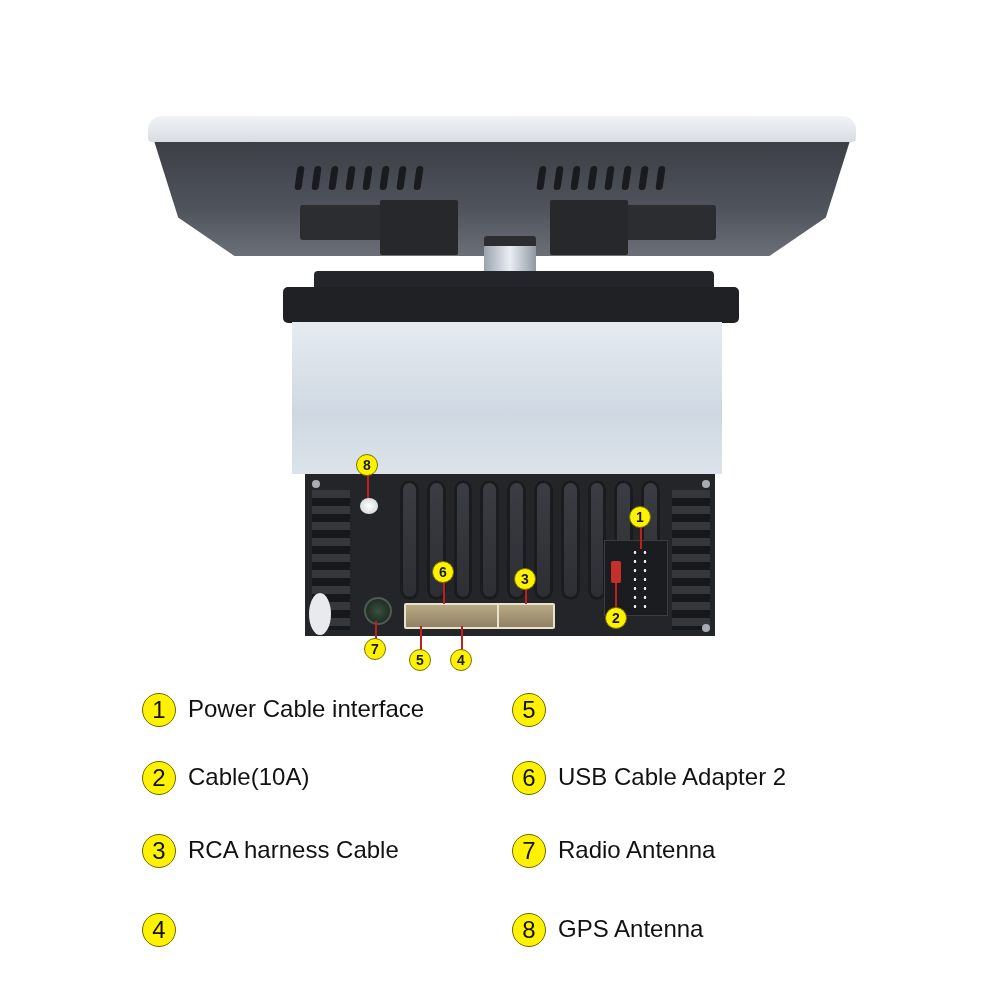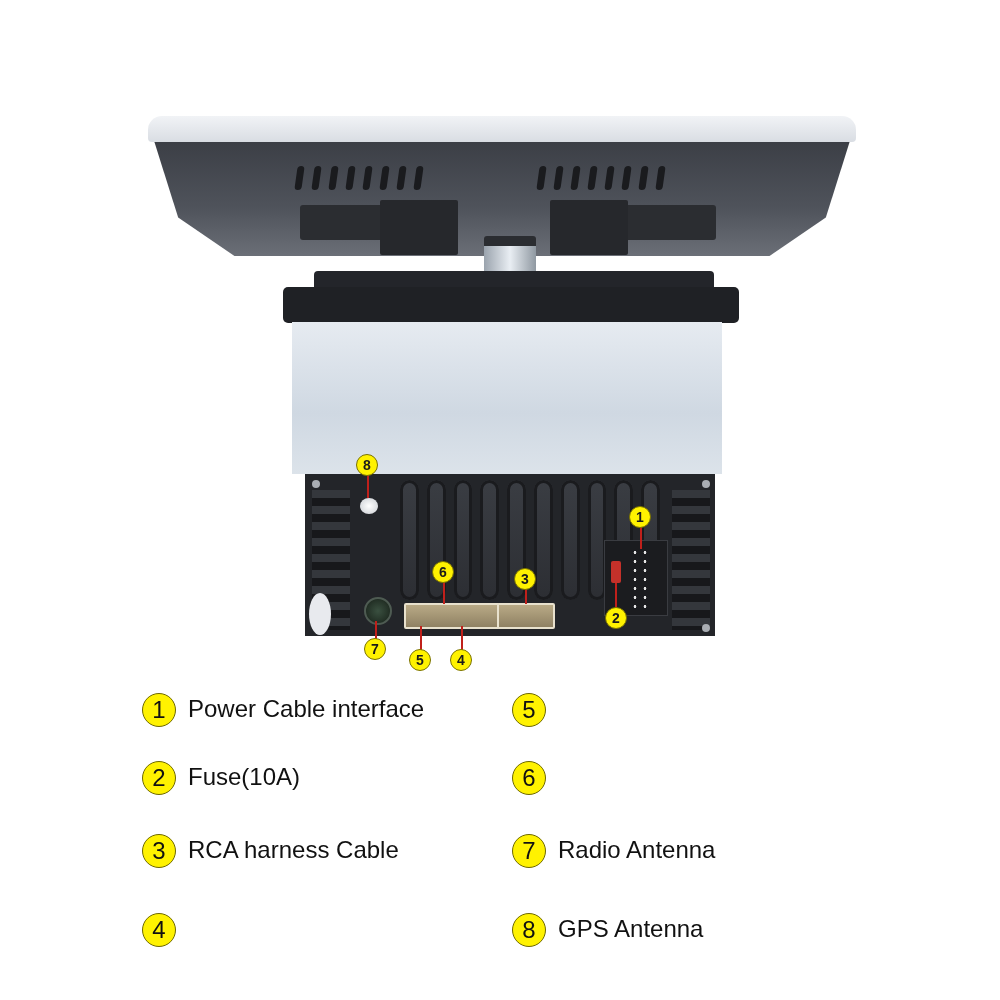--- a/index.html
+++ b/index.html
@@ -146,35 +146,36 @@
     </div>
 </div>
 
 <div>
   <div class="abs legend-item" style="left:142px; top:693px;">
     <div class="legend-num">1</div>
     <div class="legend-label">Power Cable interface</div>
   </div>
   <div class="abs legend-item" style="left:142px; top:761px;">
     <div class="legend-num">2</div>
-    <div class="legend-label">Fuse(10A)</div>
+    <div class="legend-label">Cable(10A)</div>
   </div>
   <div class="abs legend-item" style="left:142px; top:834px;">
     <div class="legend-num">3</div>
     <div class="legend-label">RCA harness Cable</div>
   </div>
   <div class="abs legend-item" style="left:142px; top:913px;">
     <div class="legend-num">4</div>
   </div>
 
   <div class="abs legend-item" style="left:512px; top:693px; width:370px;">
     <div class="legend-num">5</div>
   </div>
   <div class="abs legend-item" style="left:512px; top:761px;">
     <div class="legend-num">6</div>
+    <div class="legend-label">USB Cable Adapter 2</div>
   </div>
   <div class="abs legend-item" style="left:512px; top:834px;">
     <div class="legend-num">7</div>
     <div class="legend-label">Radio Antenna</div>
   </div>
   <div class="abs legend-item" style="left:512px; top:913px;">
     <div class="legend-num">8</div>
     <div class="legend-label">GPS Antenna</div>
   </div>
 </div>

